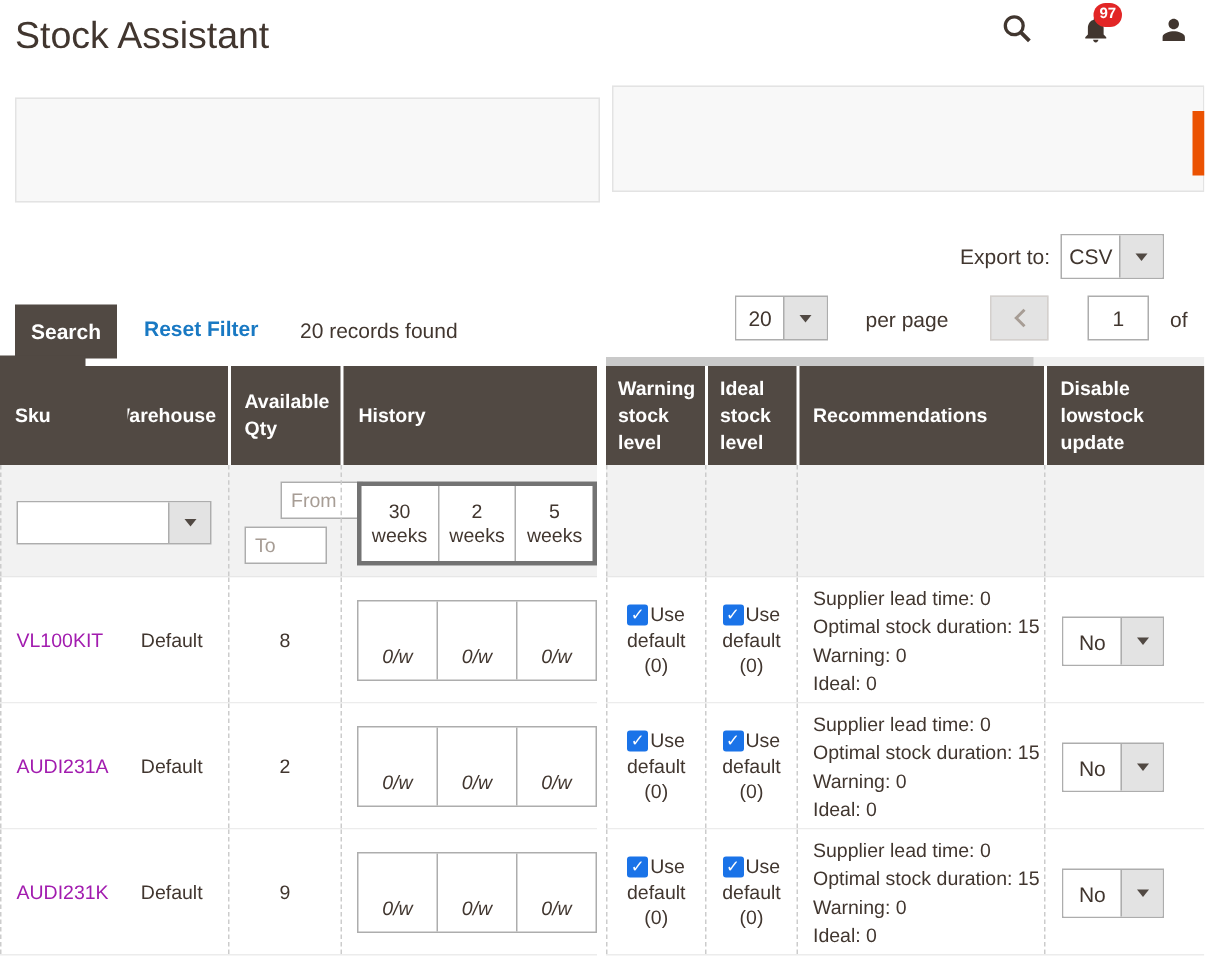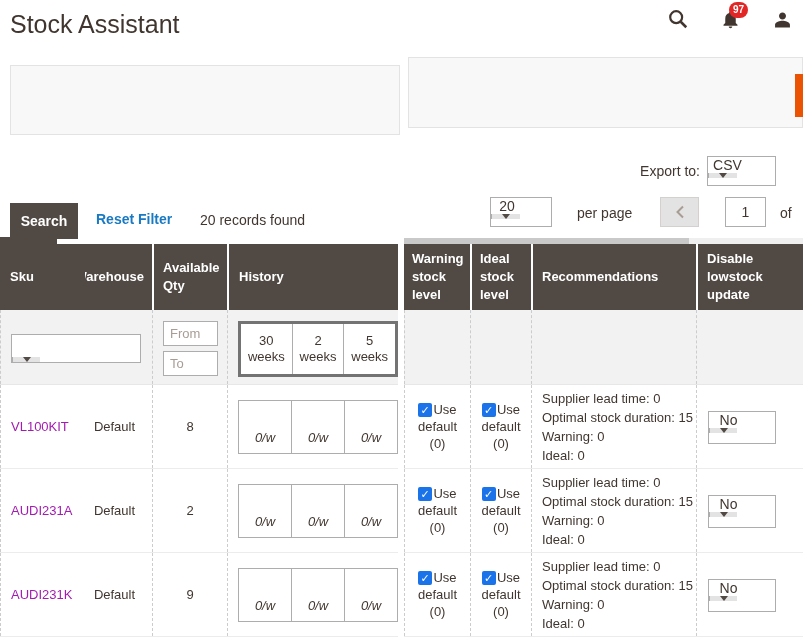--- a/index.html
+++ b/index.html
@@ -17,21 +17,21 @@
            background:#e22626; color:#fff; border-radius:9px; font-size:10px; font-weight:700;
            line-height:16px; text-align:center; }
   
   .panel { position:absolute; background:#f8f8f8; border:1px solid #e3e3e3; }
   .panel-left  { left:10px;  top:65px; width:390px; height:70px; }
   .panel-right { left:408px; top:57px; width:395px; height:71px; }
   .orange-btn { position:absolute; left:795px; top:74px; width:12px; height:43px; background:#eb5202; border:0; cursor:pointer; }
   
   .export-label { position:absolute; left:580px; top:163px; width:120px; text-align:right; font-size:14px; }
   
-  .msel { position:absolute; display:flex; border:1px solid #adadad; background:#fff; cursor:pointer;flex-direction:column; }
+  .msel { position:absolute; display:flex; border:1px solid #adadad; background:#fff; cursor:pointer; }
   .msel .val { display:flex; align-items:center; justify-content:center; font-size:14px; color:#41362f; background:#fff; }
   .msel .arrow { display:flex; align-items:center; justify-content:center; background:#e3e3e3; border-left:1px solid #adadad; }
   .tri { width:0; height:0; border-left:4px solid transparent; border-right:4px solid transparent; border-top:5px solid #514943; }
   .sel-export { left:707px; top:156px; width:69px; height:30px; }
   .sel-export .val { width:39px; }
   .sel-export .arrow { width:29px; }
   
   .search-btn { position:absolute; left:10px; top:203px; width:68px; height:36px; background:#514943; color:#fff;
                 border:0; font-family:inherit; font-size:14px; font-weight:600; cursor:pointer; }
   .reset-link { position:absolute; left:96px; top:211px; color:#1979c3; font-size:14px; font-weight:600; text-decoration:none; cursor:pointer; }
@@ -72,21 +72,21 @@
   .dashL { border-left:1px dashed #ccc; }
   .fc-sku { width:152px; border-left:1px dashed #ccc; }
   .fc-qty { width:75px; }
   .fc-his { width:171px; }
   .sku-select { position:absolute; left:10px; top:24px; width:130px; height:29px; }
   .sku-select .val { flex:1; }
   .sku-select .arrow { width:28px; }
   .range-in { display:block; position:absolute; left:10px; width:55px; height:25px; border:1px solid #adadad;
               font-family:inherit; font-size:13px; color:#41362f; padding:0 6px; background:#fff; }
   .range-in::placeholder { color:#a79d95; }
-  .in-from { top:11px; } .in-to { top:41px; }
+  .in-from { top:11px;margin-left:24px; } .in-to { top:41px; }
   .hist-box { position:absolute; left:10px; top:11px; width:160px; height:56px; background:#fff;
               border:3px solid #737373; display:flex; }
   .hist-box .hc { flex:1; display:flex; align-items:center; justify-content:center; text-align:center;
                   line-height:16px; border-left:1px solid #adadad; padding:0 4px; }
   .hist-box .hc:first-child { border-left:0; }
   .fc-warn { width:66px; border-left:1px dashed #ccc; }
   .fc-ideal { width:61px; border-left:1px dashed #ccc; }
   .fc-rec { width:165px; border-left:1px dashed #ccc; }
   .fc-dis { width:107px; border-left:1px dashed #ccc; }
 

